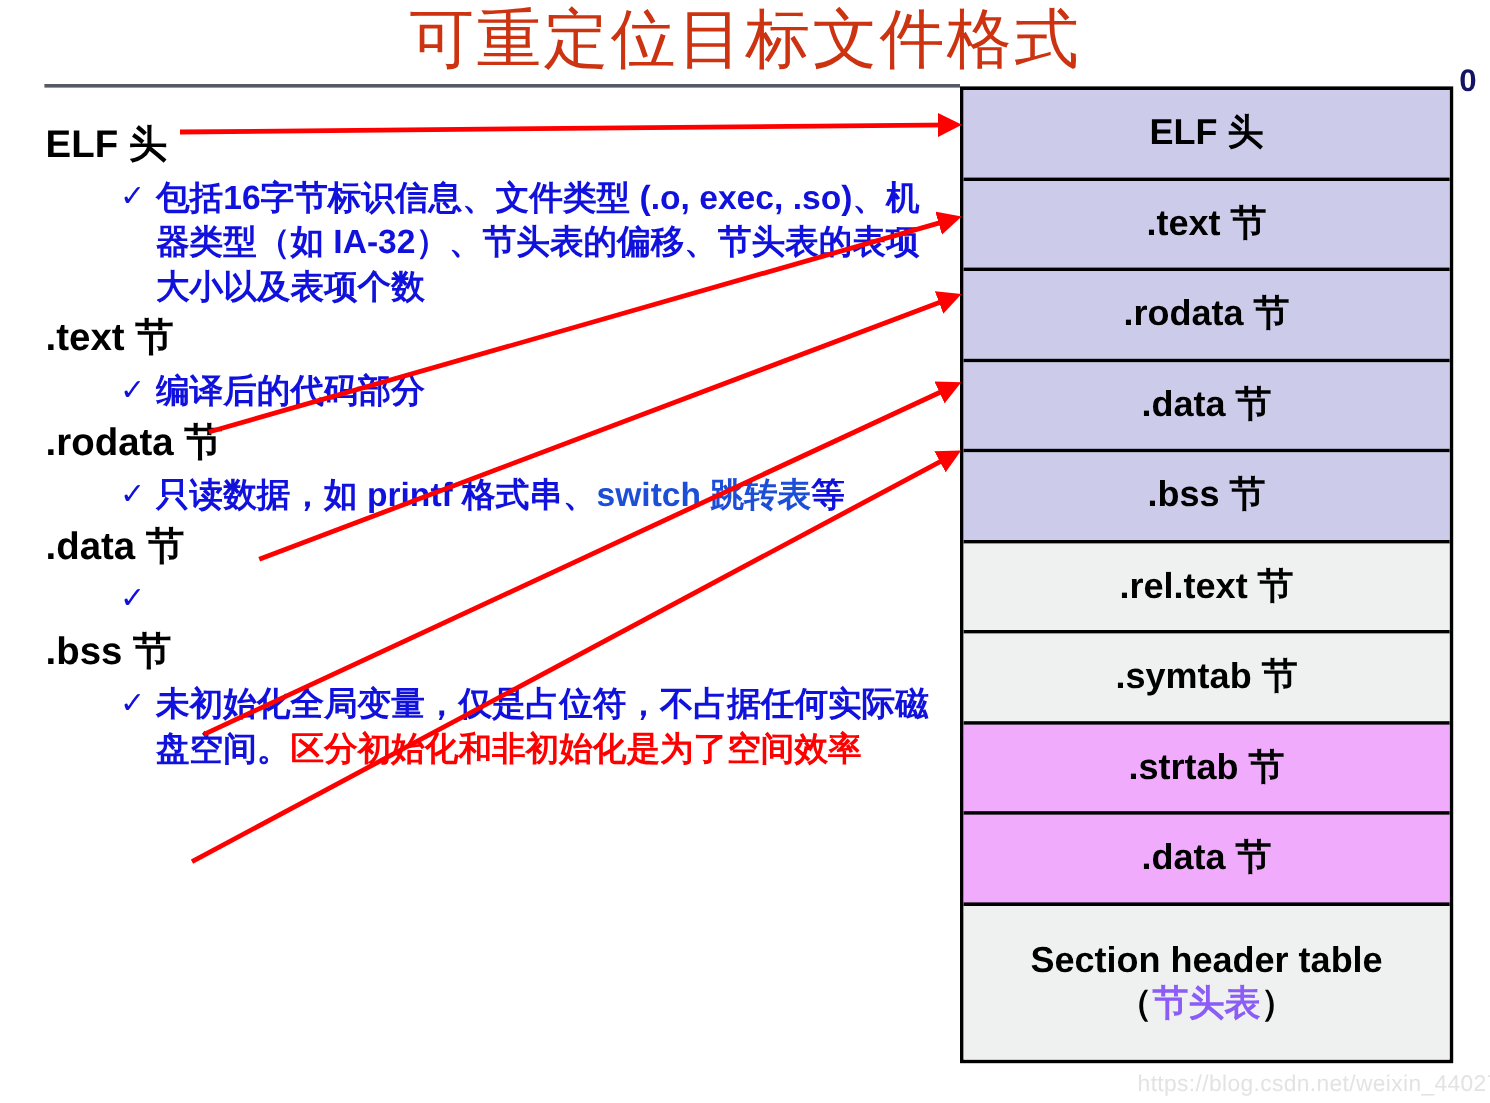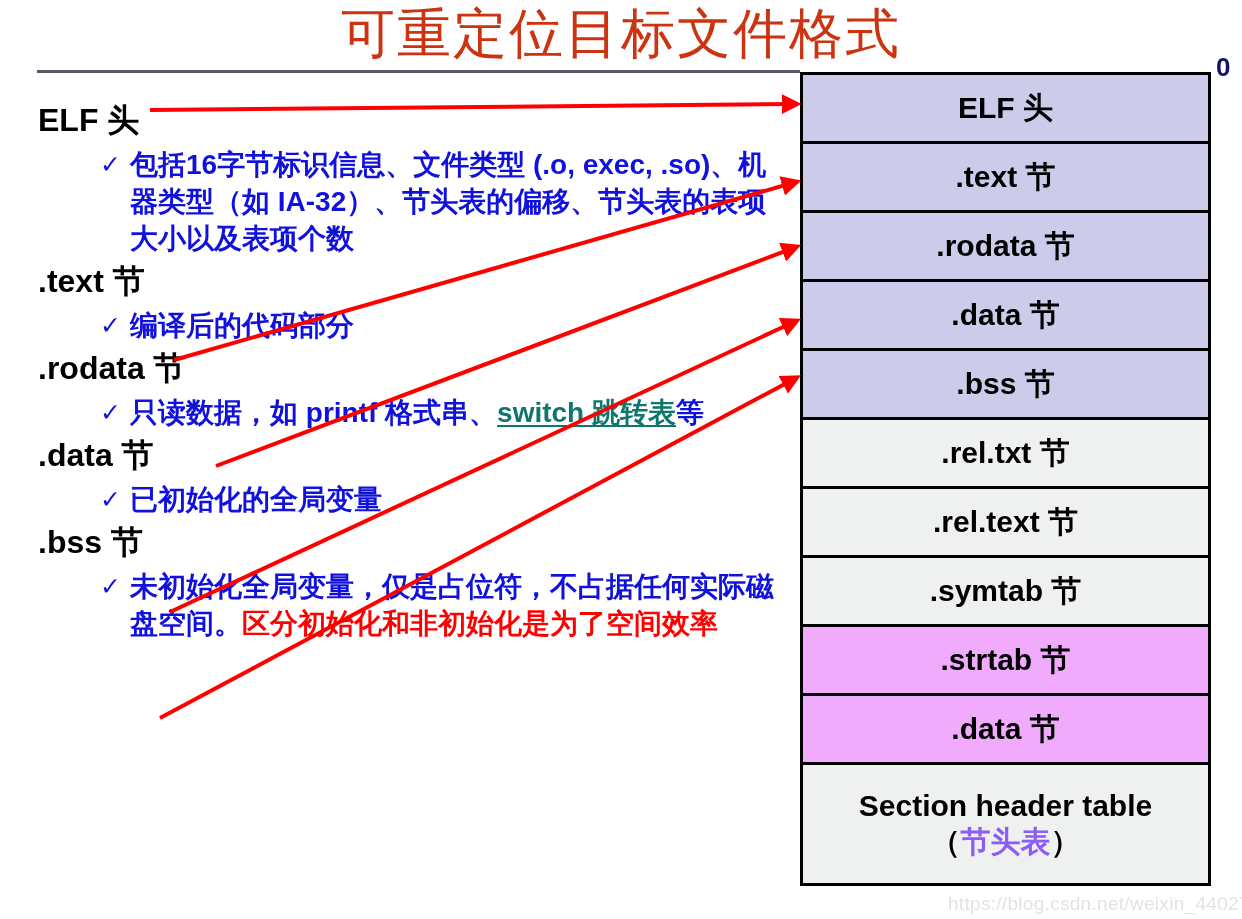--- a/index.html
+++ b/index.html
@@ -78,22 +78,21 @@
     font-weight: normal;
     color: #1111dd;
     line-height: 37px;
   }
 
   .lvl2 .body {
     flex: 1 1 auto;
   }
 
   .teal-link {
-    color: #0f766e;
-    text-decoration: underline;
+    color: #1d4ed8;
     text-underline-offset: 3px;
   }
 
   .red-em {
     color: #ff0000;
   }
 
   
   #sections {
     position: absolute;
@@ -188,38 +187,36 @@
 
     <div class="lvl1">.rodata 节</div>
     <div class="lvl2">
       <span class="tick">✓</span>
       <span class="body"><span>只读数据，如 printf 格式串、</span><span class="teal-link">switch 跳转表</span><span>等</span></span>
     </div>
 
     <div class="lvl1">.data 节</div>
     <div class="lvl2">
       <span class="tick">✓</span>
-      <span class="body">已初始化的全局变量</span>
     </div>
 
     <div class="lvl1">.bss 节</div>
     <div class="lvl2">
       <span class="tick">✓</span>
       <span class="body"><span>未初始化全局变量，仅是占位符，不占据任何实际磁盘空间。</span><span class="red-em">区分初始化和非初始化是为了空间效率</span></span>
     </div>
 
   </div>
 
   <div id="sections">
     <div class="sec-row fill-lav">ELF 头</div>
     <div class="sec-row fill-lav">.text 节</div>
     <div class="sec-row fill-lav">.rodata 节</div>
     <div class="sec-row fill-lav">.data 节</div>
     <div class="sec-row fill-lav">.bss 节</div>
-    <div class="sec-row fill-gray">.rel.txt 节</div>
     <div class="sec-row fill-gray">.rel.text 节</div>
     <div class="sec-row fill-gray">.symtab 节</div>
     <div class="sec-row fill-whit">.strtab 节</div>
     <div class="sec-row fill-whit">.data 节</div>
     <div class="sec-row fill-gray tall">
       <div>
         <div>Section header table</div>
         <div>（<span class="cn-red">节头表</span>）</div>
       </div>
     </div>

